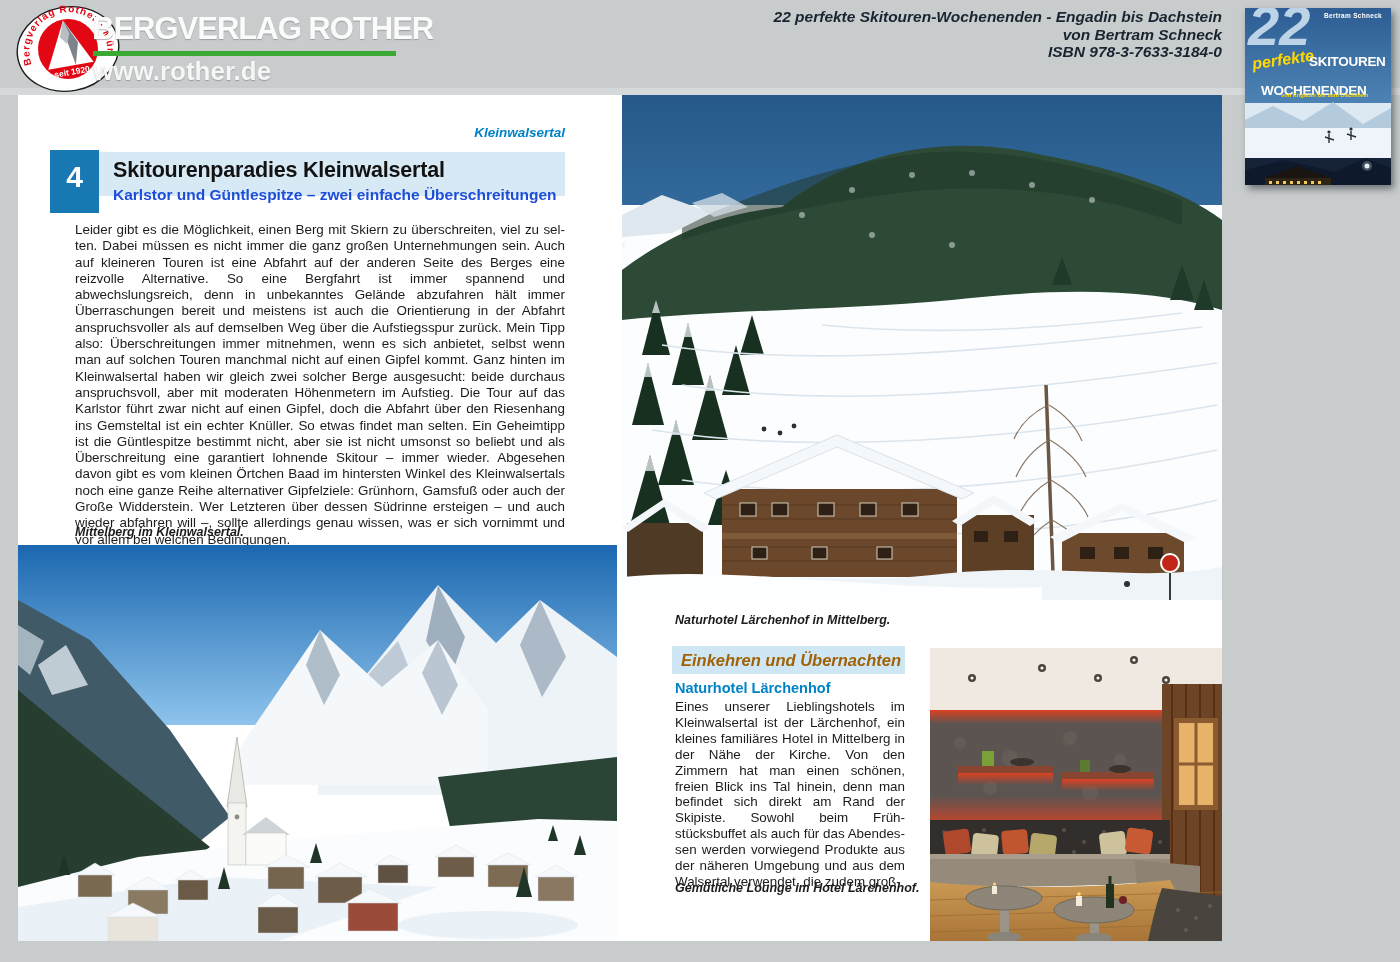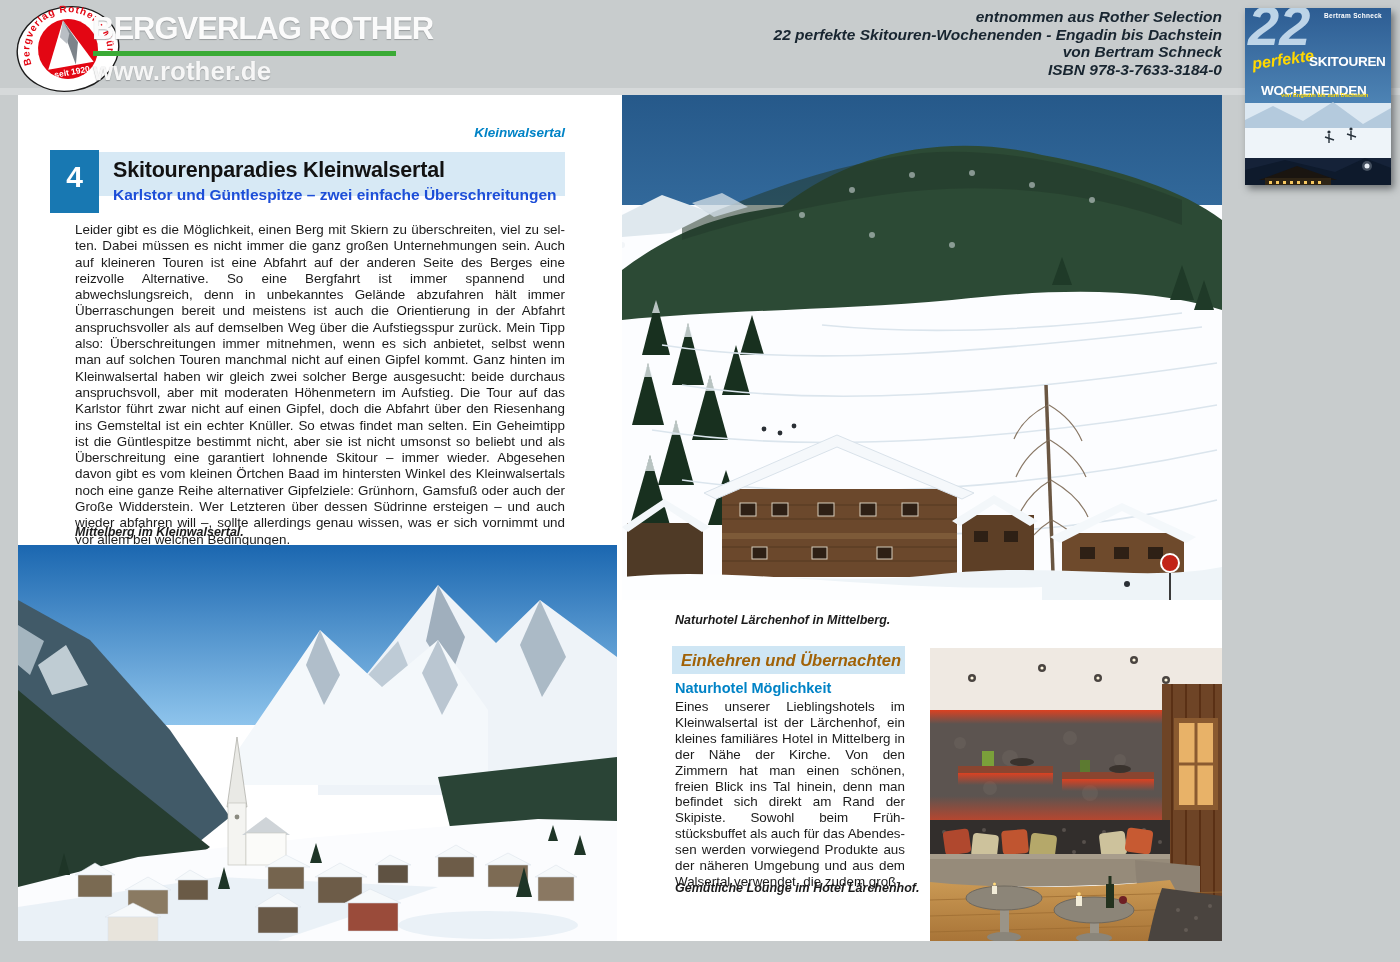--- a/index.html
+++ b/index.html
@@ -107,21 +107,20 @@
         <text x="56" y="71" text-anchor="middle" font-size="8.5" font-weight="bold" fill="#ffffff" font-family="Liberation Sans, sans-serif">seit 1920</text>
       </g>
     </svg>
   </div>
 
   <div class="brand-title">BERGVERLAG ROTHER</div>
   <div class="green-bar" style="background:#3aaa35;"></div>
   <div class="brand-url">www.rother.de</div>
 
   <div class="source-block">
-    <div>entnommen aus Rother Selection</div>
     <div>22 perfekte Skitouren-Wochenenden - Engadin bis Dachstein</div>
     <div>von Bertram Schneck</div>
     <div>ISBN 978-3-7633-3184-0</div>
   </div>
 
   <div class="cover">
     <svg width="146" height="203" viewBox="0 0 146 203">
       <defs>
         <linearGradient id="cvsky" x1="0" y1="0" x2="0" y2="1">
           <stop offset="0" stop-color="#2d5d93"></stop>
@@ -383,21 +382,21 @@
 
       <line x1="548" y1="476" x2="548" y2="505" stroke="#3a3a3a" stroke-width="2"></line>
       <circle cx="548" cy="468" r="9" fill="#c22418" stroke="#ffffff" stroke-width="2"></circle>
       <circle cx="505" cy="489" r="3" fill="#2a2f35"></circle>
     </svg>
 
     <div class="caption caption-slope">Naturhotel Lärchenhof in Mittelberg.</div>
 
     <div class="section-bar" style="background:#cfe6f4;">Einkehren und Übernachten</div>
 
-    <div class="hotel-heading">Naturhotel Möglichkeit</div>
+    <div class="hotel-heading">Naturhotel Lärchenhof</div>
 
     <div class="body-right">Eines unserer Lieblingshotels im Klein­walsertal ist der Lärchenhof, ein kleines familiäres Hotel in Mittelberg in der Nähe der Kirche. Von den Zimmern hat man einen schönen, freien Blick ins Tal hinein, denn man befindet sich direkt am Rand der Skipiste. Sowohl beim Früh­stücksbuffet als auch für das Abendes­sen werden vorwiegend Produkte aus der näheren Umgebung und aus dem Walsertal verwendet, die zudem groß-</div>
 
     <div class="caption caption-lounge">Gemütliche Lounge im Hotel Lärchenhof.</div>
 
     <svg class="photo-lounge" viewBox="0 0 292 293" preserveAspectRatio="none">
       <defs>
         <linearGradient id="glow" x1="0" y1="0" x2="0" y2="1">
           <stop offset="0" stop-color="#e2401f" stop-opacity=".95"></stop>
             <stop offset="1" stop-color="#e2401f" stop-opacity="0"></stop>

